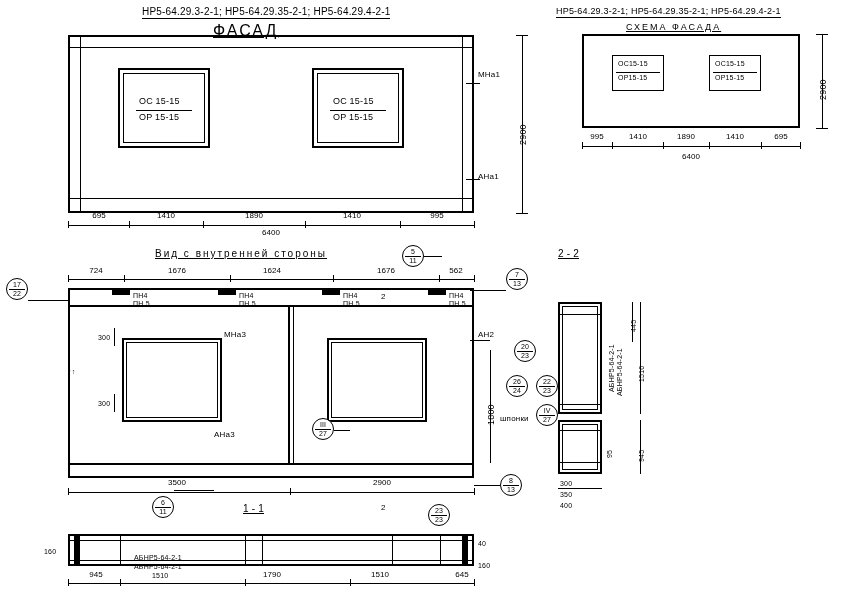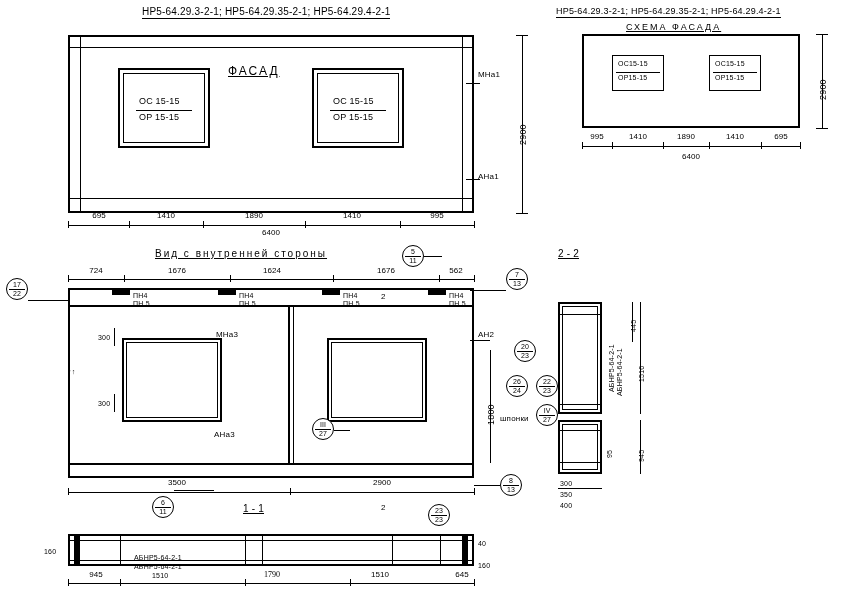--- a/index.html
+++ b/index.html
@@ -25,21 +25,21 @@
   .win{position:absolute;box-sizing:border-box;background:#fff;}
   .win .inner{position:absolute;left:3px;top:3px;right:3px;bottom:3px;border:1px solid #000;}
   .hatch{position:absolute;background:#000;}
   .dim{position:absolute;font-size:8px;text-align:center;}
   .tick{position:absolute;width:1px;height:7px;background:#000;}
 </style>
 </head>
 <body>
 
 <div class="lbl" style="left:142px;top:6px;font-size:10px;border-bottom:1px solid #000;padding-bottom:1px;">НР5-64.29.3-2-1; НР5-64.29.35-2-1; НР5-64.29.4-2-1</div>
-<div class="lbl sp u" style="left:228px;top:22px;font-size:12px;margin-top:42px;">ФАСАД</div>
+<div class="lbl sp u" style="left:213px;top:22px;font-size:16px;">ФАСАД</div>
 
 <div class="box2" style="left:68px;top:35px;width:406px;height:178px;"></div>
 <div class="ln v" style="left:80px;top:35px;height:178px;"></div>
 <div class="ln v" style="left:462px;top:35px;height:178px;"></div>
 <div class="ln h" style="left:68px;top:198px;width:406px;"></div>
 <div class="ln h" style="left:68px;top:47px;width:406px;"></div>
 
 <div class="win" style="left:118px;top:68px;width:92px;height:80px;border:2px solid #000;">
   <div class="inner"></div>
 </div>
@@ -144,21 +144,21 @@
 <div class="lbl xs" style="left:343px;top:292px;">ПН4</div>
 <div class="lbl xs" style="left:343px;top:300px;">ПН 5</div>
 <div class="lbl xs" style="left:449px;top:292px;">ПН4</div>
 <div class="lbl xs" style="left:449px;top:300px;">ПН 5</div>
 
 <div class="box2" style="left:122px;top:338px;width:100px;height:84px;"></div>
 <div class="box" style="left:126px;top:342px;width:92px;height:76px;"></div>
 <div class="box2" style="left:327px;top:338px;width:100px;height:84px;"></div>
 <div class="box" style="left:331px;top:342px;width:92px;height:76px;"></div>
 
-<div class="lbl sm" style="left:216px;top:330px;">МНа3</div>
+<div class="lbl sm" style="left:224px;top:330px;">МНа3</div>
 <div class="lbl sm" style="left:214px;top:430px;">АНа3</div>
 <div class="lbl sm" style="left:478px;top:330px;">АН2</div>
 
 <div class="lbl xs" style="left:98px;top:334px;">300</div>
 <div class="lbl xs" style="left:98px;top:400px;">300</div>
 <div class="ln v" style="left:114px;top:328px;height:18px;"></div>
 <div class="ln v" style="left:114px;top:394px;height:18px;"></div>
 
 <div class="ln v" style="left:490px;top:350px;height:113px;"></div>
 <div class="lbl rot" style="left:486px;top:425px;transform:rotate(-90deg);">1800</div>
@@ -289,15 +289,15 @@
 <div class="lbl xs" style="left:134px;top:563px;">АБНР5-64-2-1</div>
 <div class="lbl xs" style="left:152px;top:572px;">1510</div>
 
 <div class="ln h" style="left:68px;top:583px;width:406px;"></div>
 <div class="tick" style="left:68px;top:579px;"></div>
 <div class="tick" style="left:120px;top:579px;"></div>
 <div class="tick" style="left:245px;top:579px;"></div>
 <div class="tick" style="left:350px;top:579px;"></div>
 <div class="tick" style="left:474px;top:579px;"></div>
 <div class="dim" style="left:74px;top:570px;width:44px;">945</div>
-<div class="dim" style="left:250px;top:570px;width:44px;font-family:Liberation Serif, serif;">1790</div>
+<div class="dim" style="left:250px;top:570px;width:44px;">1790</div>
 <div class="dim" style="left:358px;top:570px;width:44px;">1510</div>
 <div class="dim" style="left:440px;top:570px;width:44px;">645</div>
 
 </body></html>

